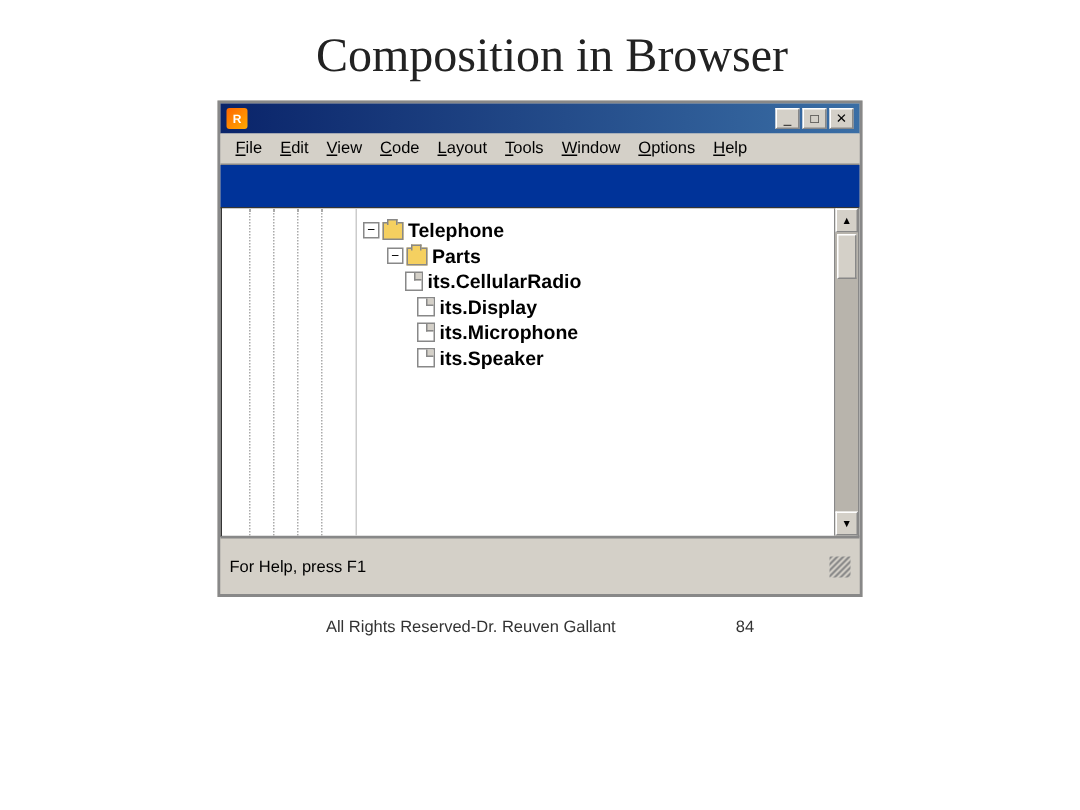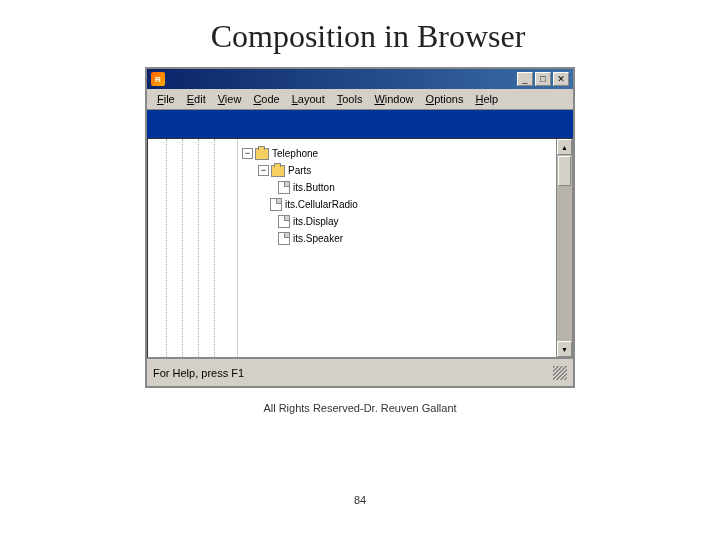--- a/index.html
+++ b/index.html
@@ -227,27 +227,27 @@
     .tree-page-icon::after {
       content: '';
       position: absolute;
       top: 0; right: 0;
       width: 4px;
       height: 4px;
       background: #d4d0c8;
       border-left: 1px solid #888;
       border-bottom: 1px solid #888;
     }
-    .tree-label { font-size: 10px; }
+    .tree-label { font-size: 13px; font-weight: bold; }
 
     
     .status-bar {
       background: #d4d0c8;
       border-top: 1px solid #888;
-      height: 28px;
+      height: 38px;
       display: flex;
       align-items: center;
       padding: 0 6px;
       font-size: 11px;
       justify-content: space-between;
     }
     .status-grip {
       width: 14px;
       height: 14px;
       background: linear-gradient(135deg,
@@ -258,21 +258,20 @@
 
     
     .footer {
       text-align: center;
       font-size: 11px;
       color: #333;
       margin-top: 14px;
       display: flex;
       justify-content: center;
       gap: 80px;
-      flex-direction: column;
     }
   </style>
 </head>
 <body>
 
 <div class="page-title">Composition in Browser</div>
 
 <div class="window-container">
 
   <div class="title-bar">
@@ -316,31 +315,31 @@
         <div class="tree-folder-icon"></div>
         <span class="tree-label">Telephone</span>
       </div>
 
       <div class="tree-node" style="margin-left:16px">
         <span class="tree-expand">−</span>
         <div class="tree-folder-icon"></div>
         <span class="tree-label">Parts</span>
       </div>
 
-      <div class="tree-node" style="margin-left:36px">
-        <div class="tree-page-icon"></div>
-        <span class="tree-label">its.Button</span>
-      </div>
       <div class="tree-node" style="margin-left:28px">
         <div class="tree-page-icon"></div>
         <span class="tree-label">its.CellularRadio</span>
       </div>
       <div class="tree-node" style="margin-left:36px">
         <div class="tree-page-icon"></div>
         <span class="tree-label">its.Display</span>
+      </div>
+      <div class="tree-node" style="margin-left:36px">
+        <div class="tree-page-icon"></div>
+        <span class="tree-label">its.Microphone</span>
       </div>
       <div class="tree-node" style="margin-left:36px">
         <div class="tree-page-icon"></div>
         <span class="tree-label">its.Speaker</span>
       </div>
     </div>
 
     <div class="scrollbar-v">
       <div class="scroll-btn">▲</div>
       <div class="scroll-track">

